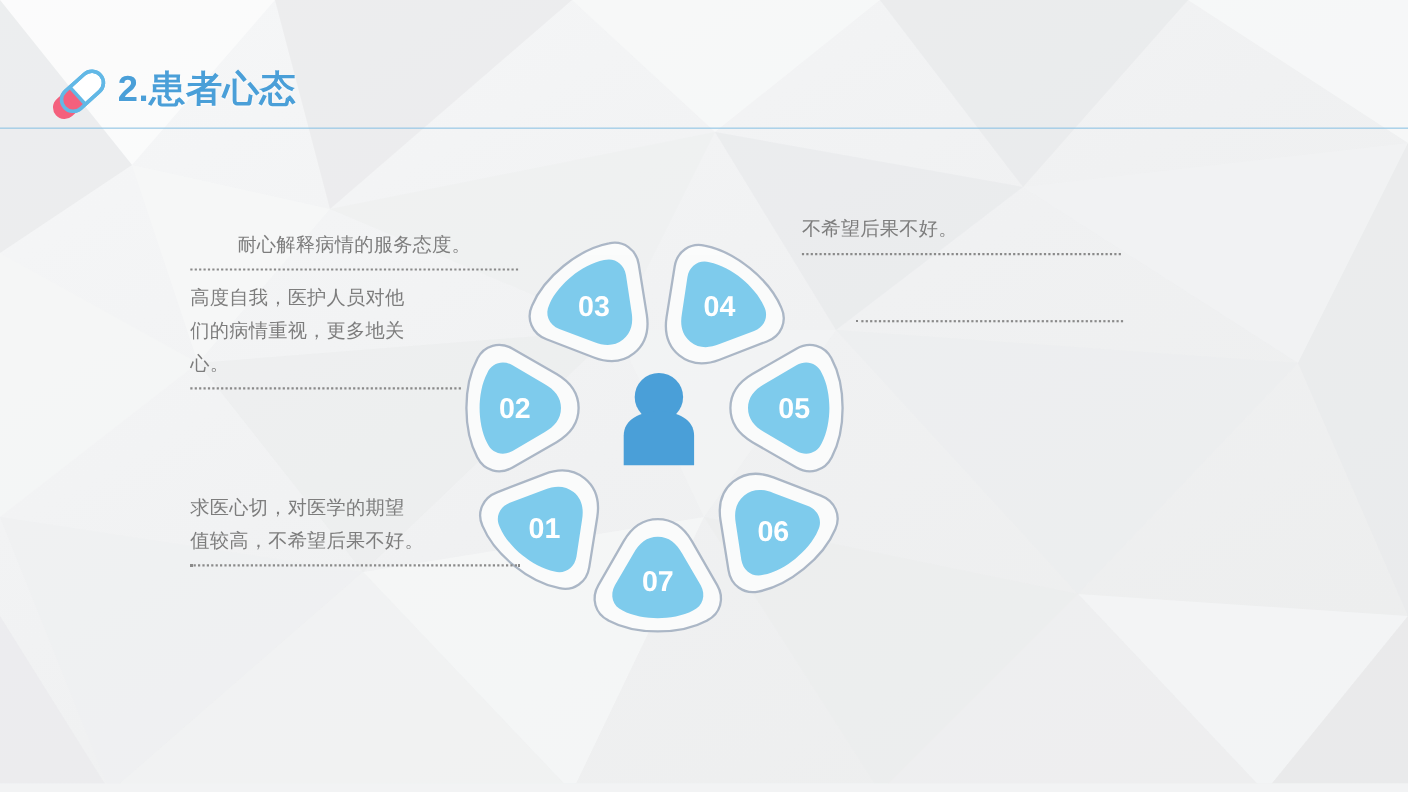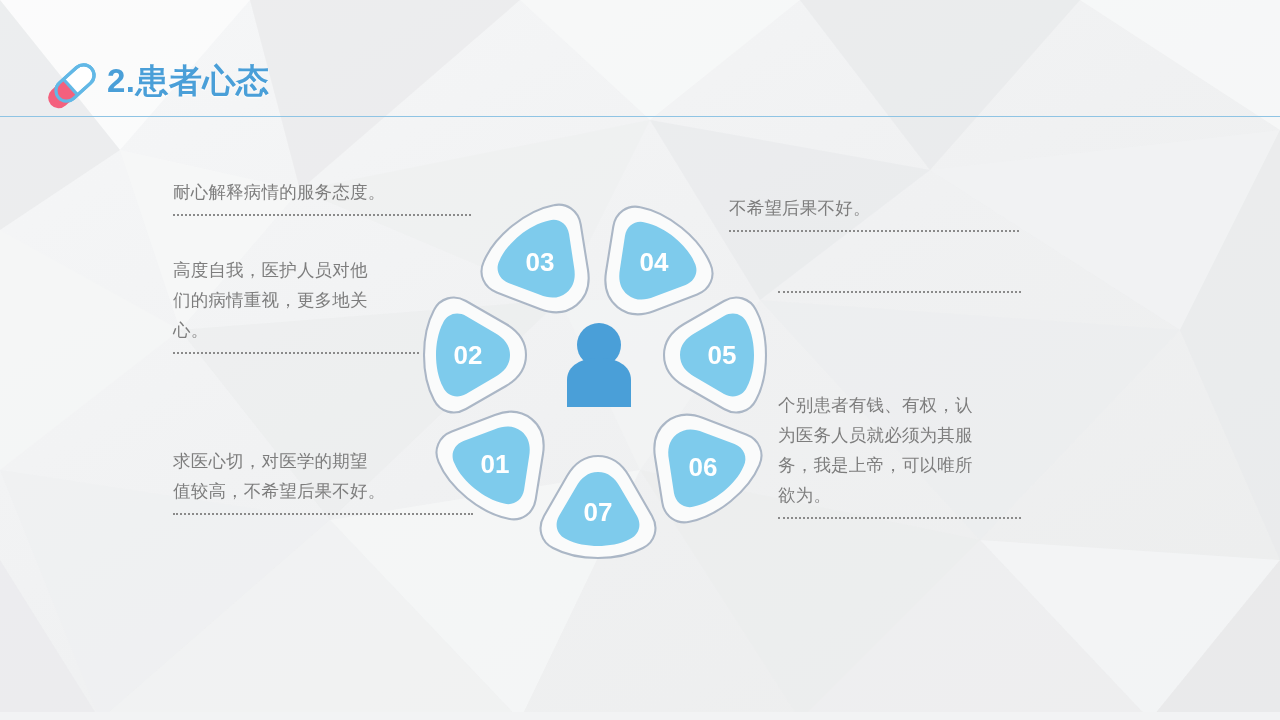--- a/index.html
+++ b/index.html
@@ -60,42 +60,42 @@
   #header-rule {
     position: absolute;
     left: 0; top: 116px;
     width: 1280px; height: 1px;
     background: #8fc4e4;
   }
 
   
   #diagram {
     position: absolute;
-    left: 420px; top: 192px;
+    left: 420px; top: 208px;
     width: 370px; height: 375px;
   }
   #diagram svg { display: block; }
 
   
   .tblock {
     position: absolute;
     color: #7d7d7d;
     font-size: 17.5px;
     line-height: 30px;
     letter-spacing: 0.2px;
   }
   .tblock .txt { display: block; white-space: pre-line; }
   .tblock .rule {
     display: block;
     margin-top: 7px;
     height: 0;
     border-bottom: 2px dotted #8a8a8a;
   }
 
-  #blk-03 { left: 173px; top: 177px;  width: 298px; }
+  #blk-03 { left: 173px; top: 207px;  width: 298px; text-align: center; }
   #blk-02 { left: 173px; top: 255px;  width: 246px; }
   #blk-01 { left: 173px; top: 446px;  width: 300px; }
 
   #blk-04 { left: 729px; top: 193px;  width: 290px; }
   #blk-05 { left: 778px; top: 284px;  width: 243px; }
   #blk-06 { left: 778px; top: 390px;  width: 243px; }
   #blk-07 { left: 661px; top: 551px;  width: 250px; }
 </style>
 </head>
 <body>
@@ -249,22 +249,15 @@
 
   <div class="tblock" id="blk-04">
     <span class="txt">不希望后果不好。</span>
     <span class="rule"></span>
   </div>
 
   <div class="tblock" id="blk-05">
     <span class="rule"></span>
   </div>
 
-  <div class="tblock" id="blk-06">
-    <span class="txt">个别患者有钱、有权，认
-为医务人员就必须为其服
-务，我是上帝，可以唯所
-欲为。</span>
-    <span class="rule"></span>
-  </div>
 
 
 </div>
 
 </body></html>

